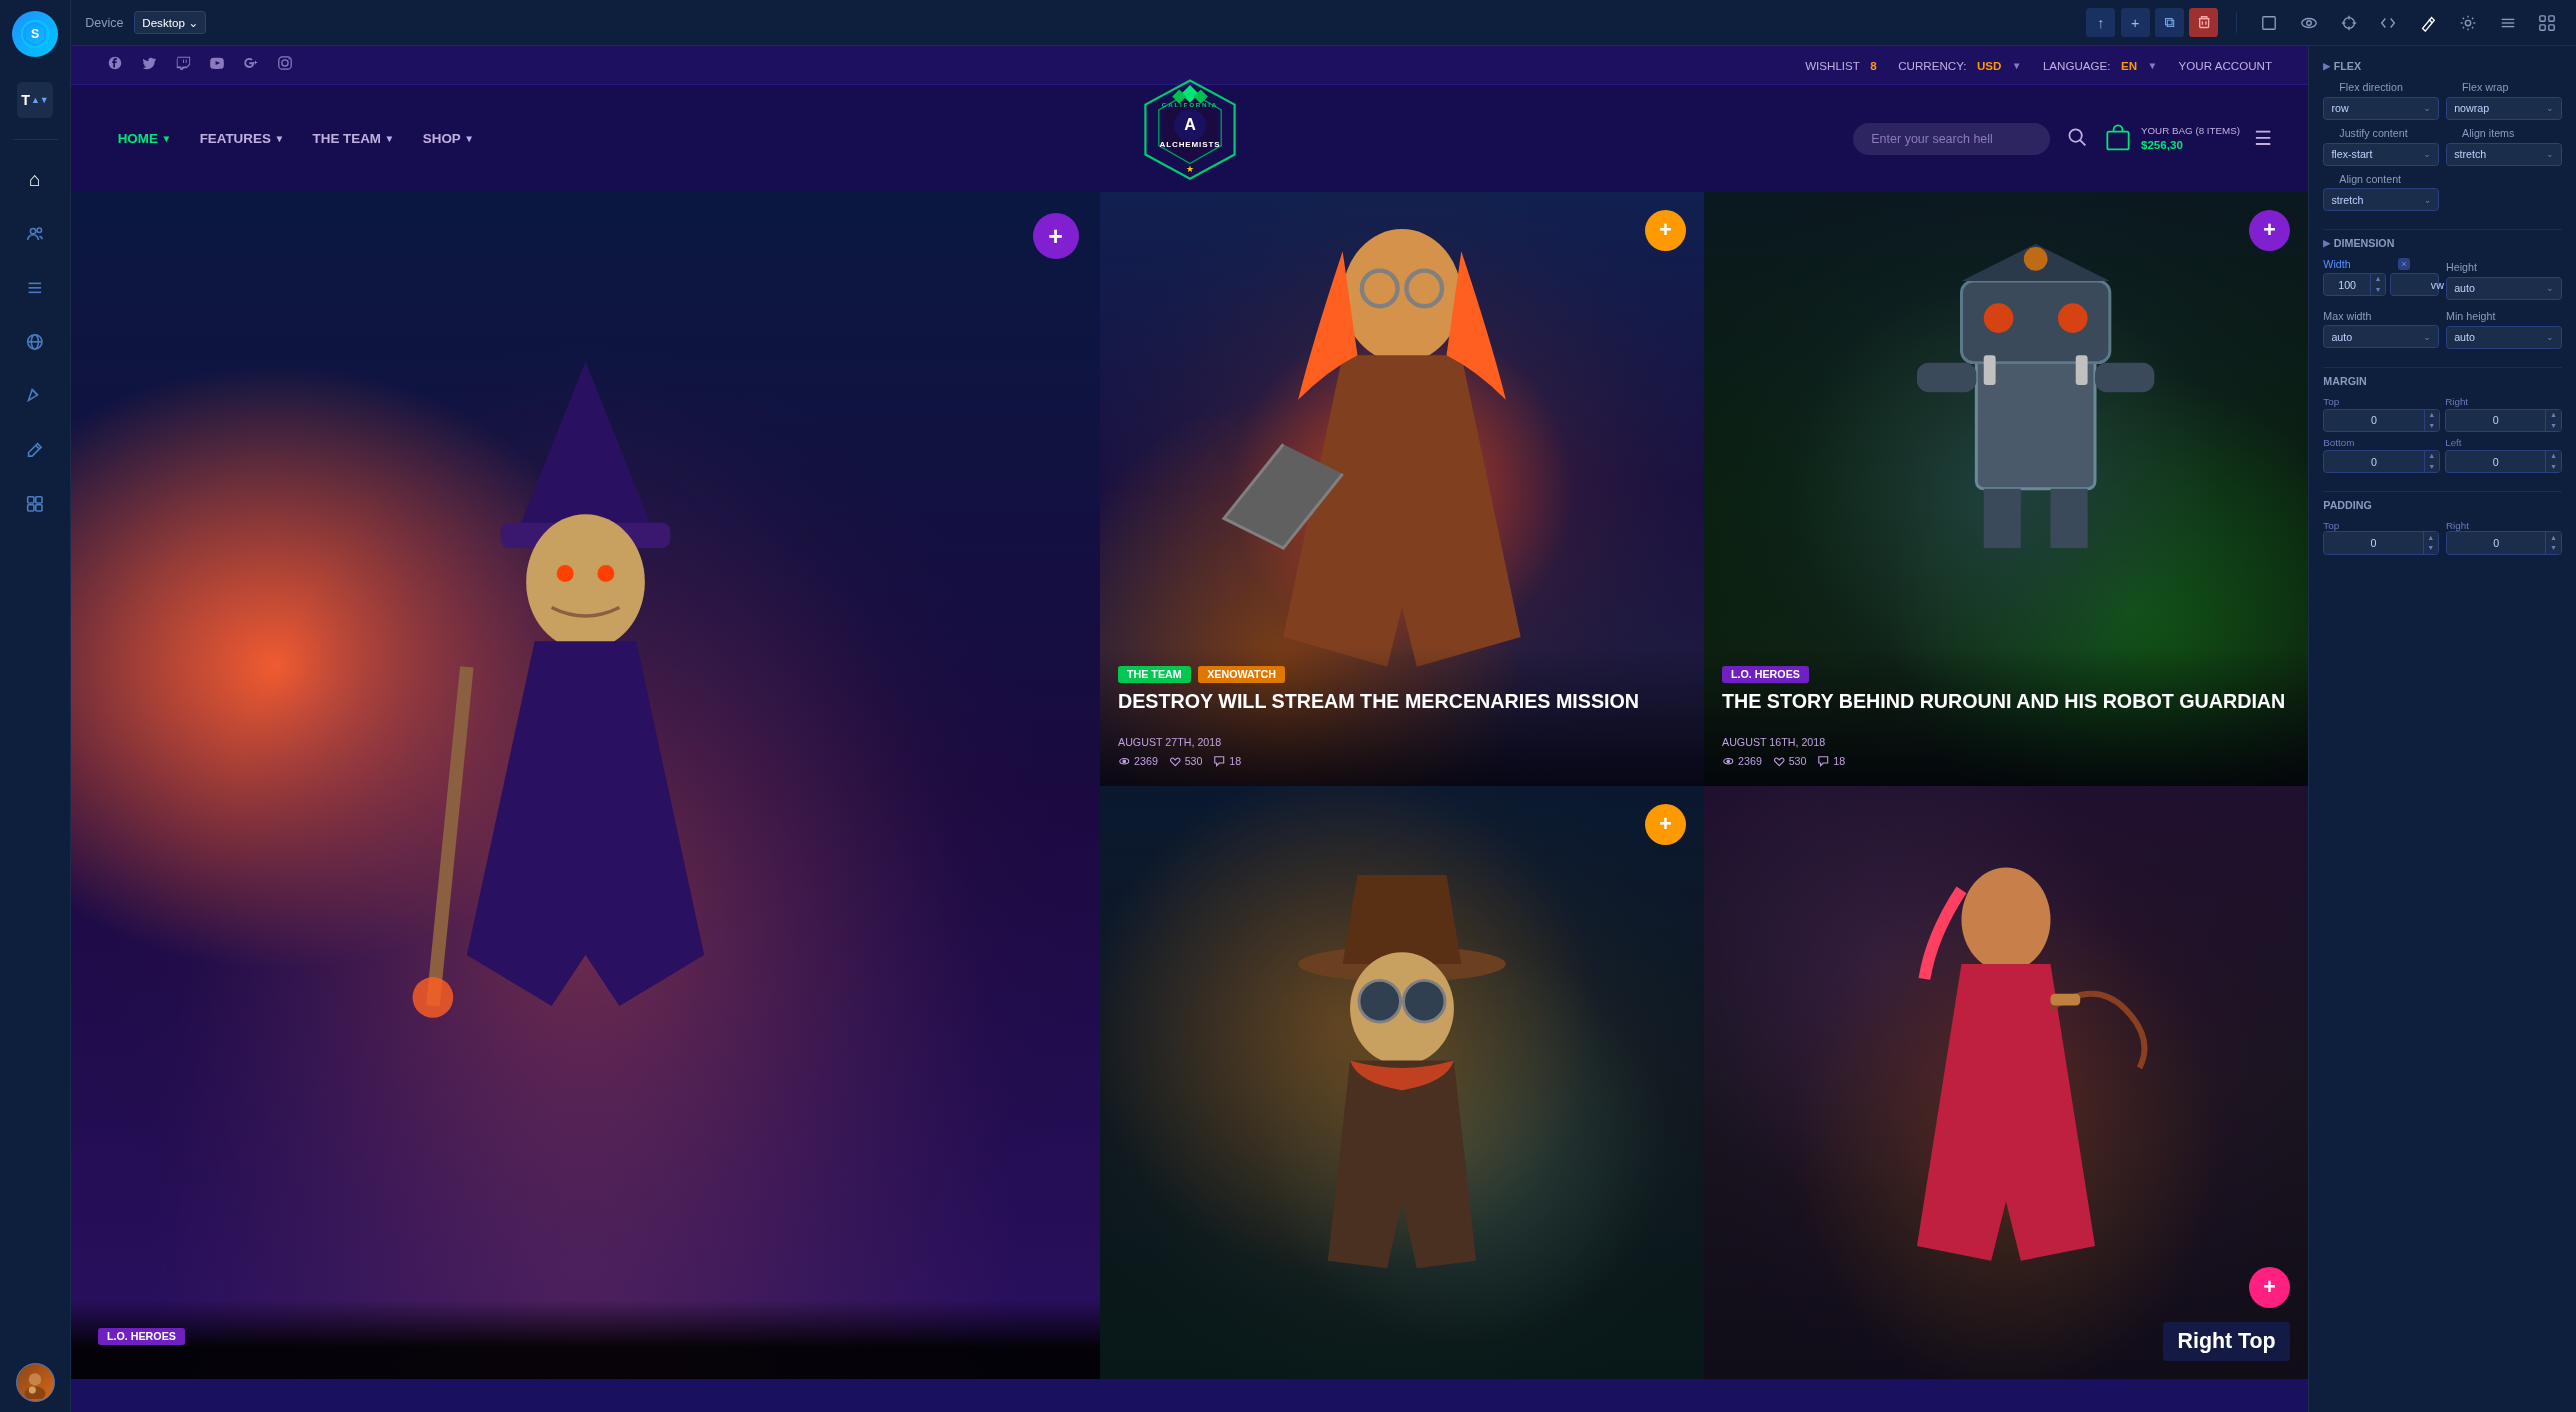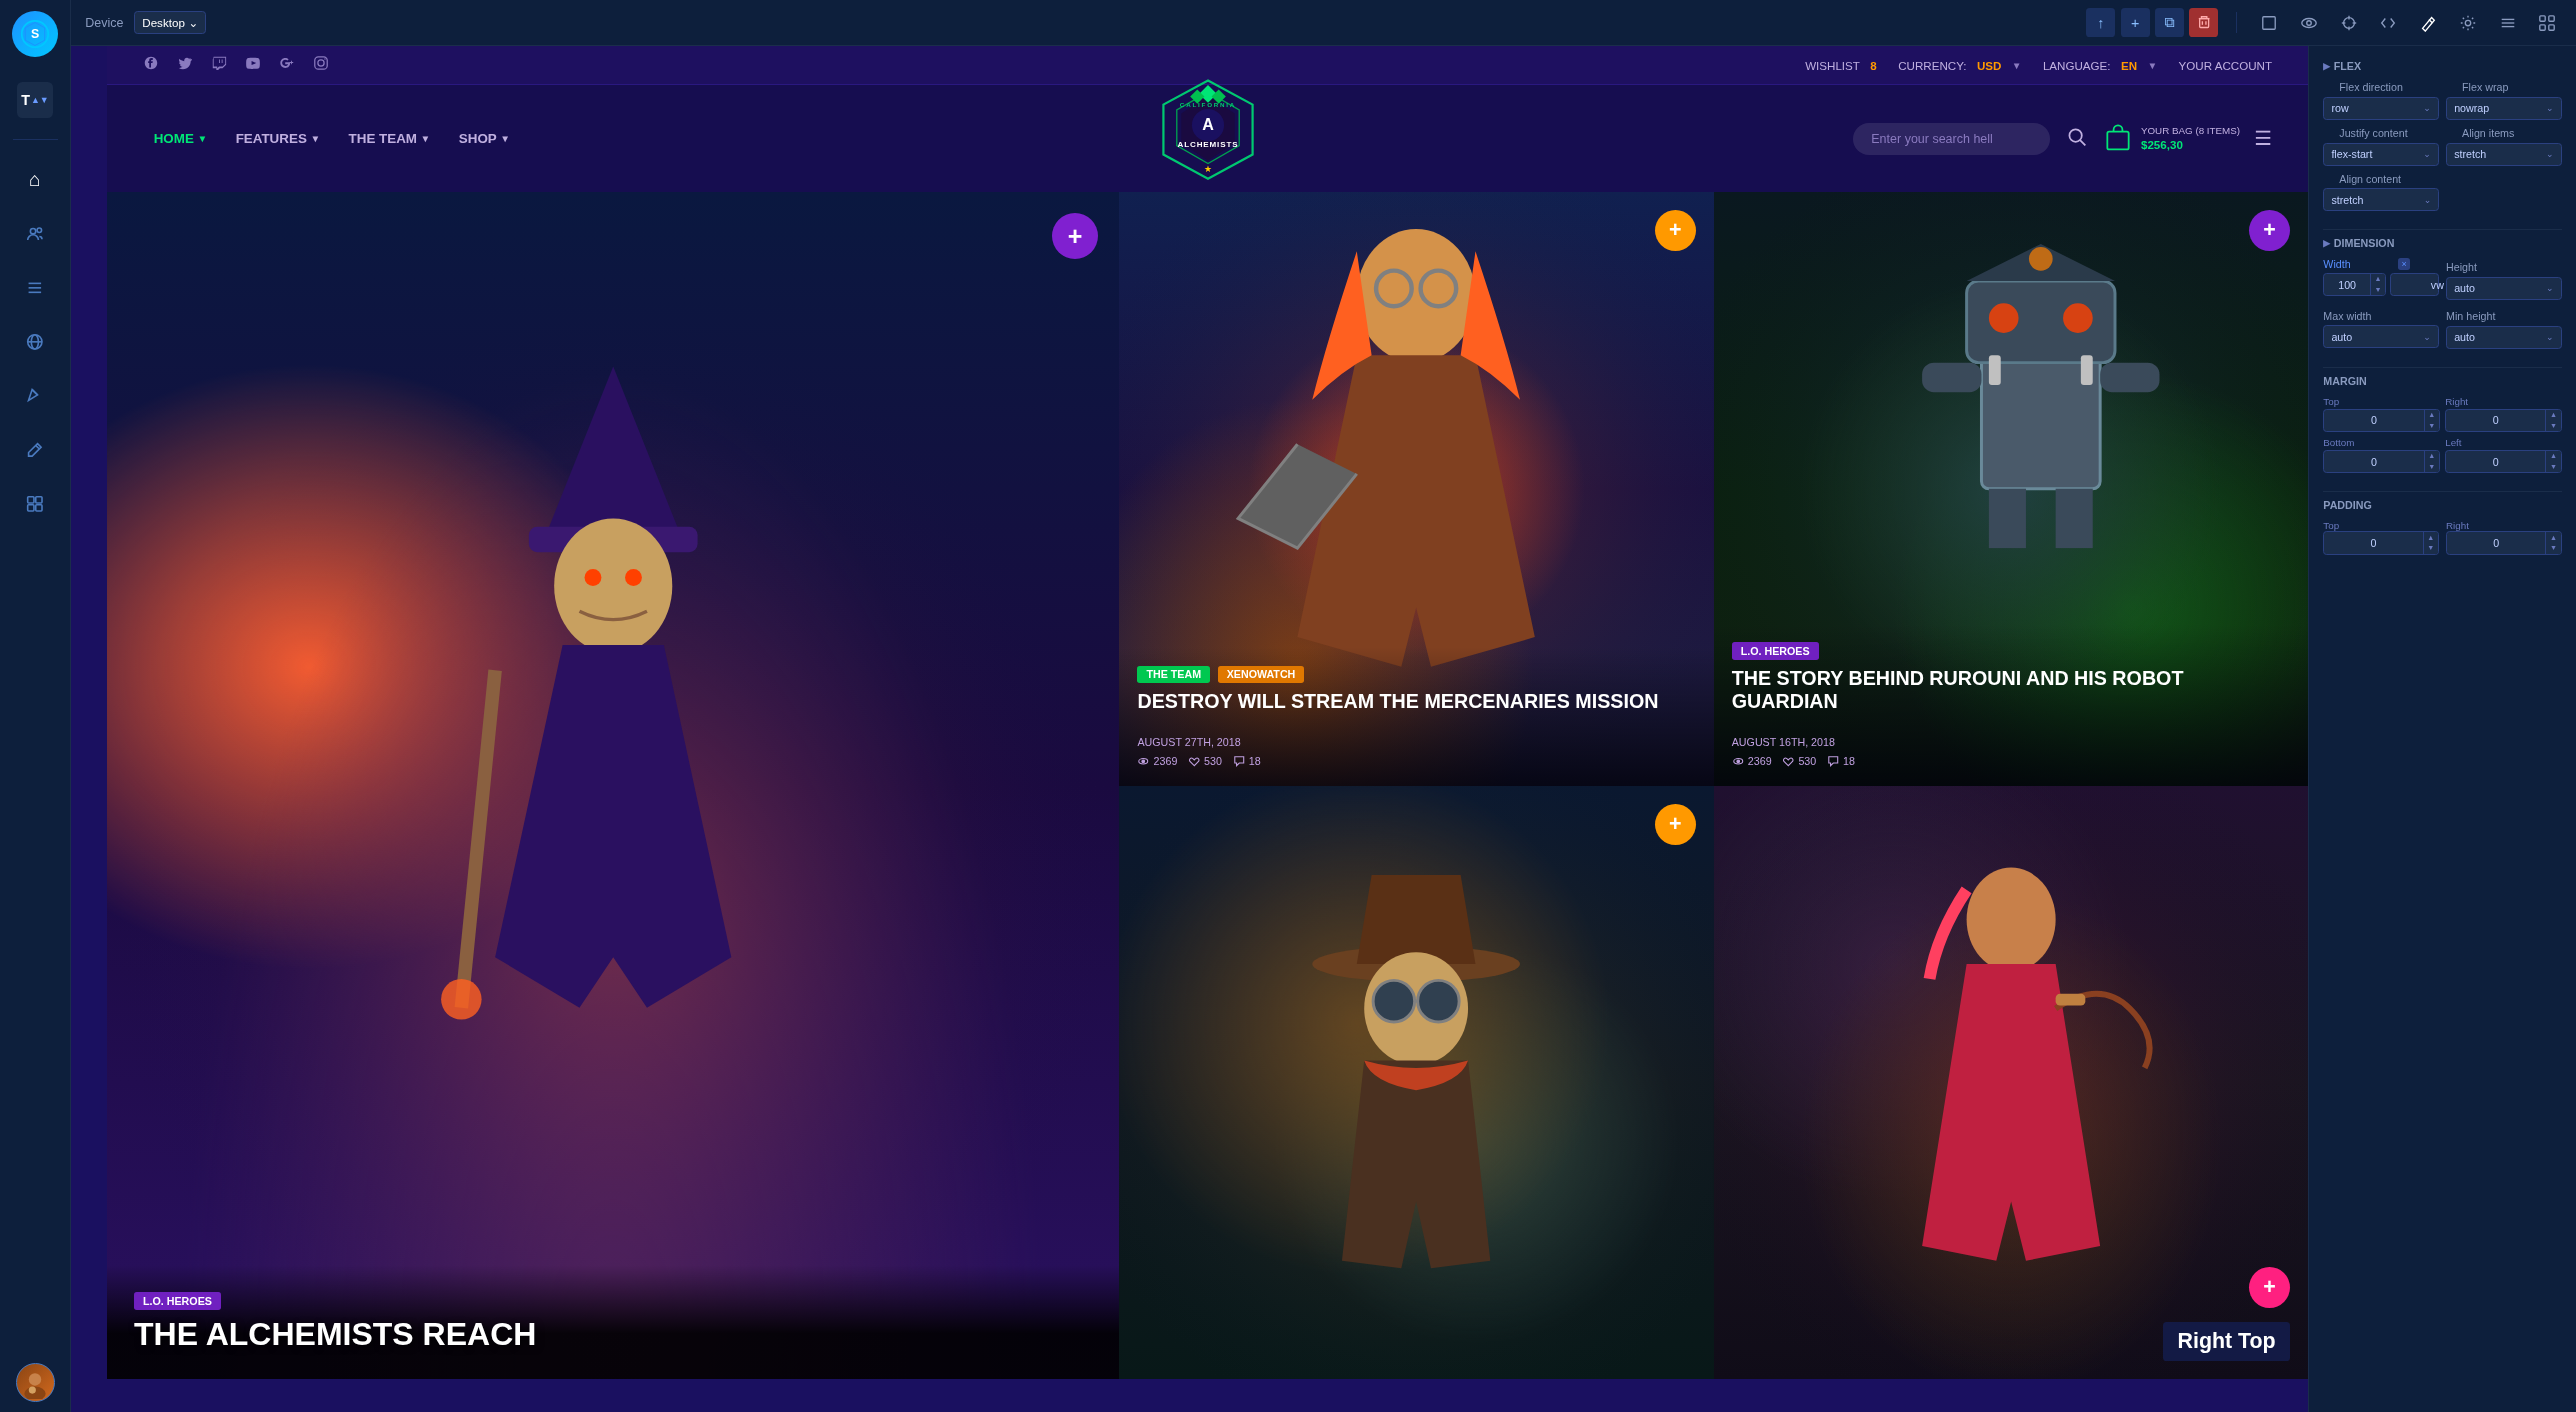--- a/index.html
+++ b/index.html
@@ -112,21 +112,20 @@
       overflow: hidden;
     }
 
     
     .website-preview {
       width: 100%;
       height: 100%;
       background: #1a1060;
       position: relative;
       overflow: hidden;
-      padding-left: 36px;
     }
 
     
     .site-topbar {
       background: #1e1060;
       padding: 9px 36px;
       display: flex;
       align-items: center;
       gap: 21.4px;
       border-bottom: 0.9px solid #2a1880;
@@ -730,21 +729,20 @@
 
                 <path d="M80 145 Q100 155 120 145" stroke="#8a6040" stroke-width="2" fill="none"></path>
               </g>
             </svg>
           </div>
           <div class="add-btn purple" style="top:21.4px;right:21.4px;">+</div>
           <div class="card-overlay-dark" style="background: linear-gradient(transparent, rgba(0,0,0,0.9) 60%); padding:27px;">
             <div>
               <span class="card-tag tag-purple">L.O. HEROES</span>
             </div>
-            <div class="card-title-large">THE ALCHEMISTS REACH</div>
           </div>
         </div>
 
         <div class="card-right-grid">
 
           <div class="grid-card">
             <div class="img-placeholder warrior-art">
               <svg width="100%" height="100%" viewBox="0 0 400 400" preserveAspectRatio="xMidYMax meet">
                 <radialGradient id="glow2" cx="50%" cy="50%" r="60%">
                   <stop offset="0%" stop-color="#c04020" stop-opacity="0.4"></stop>

